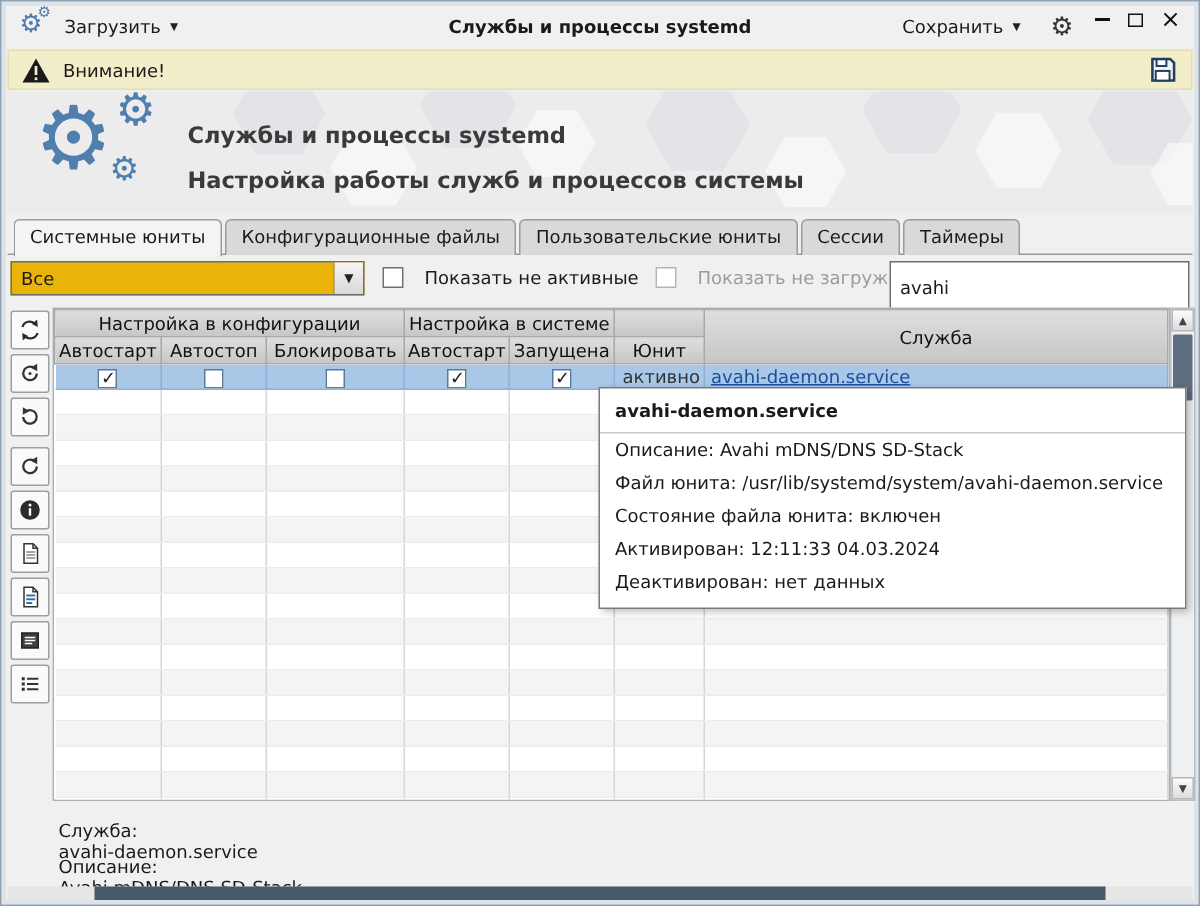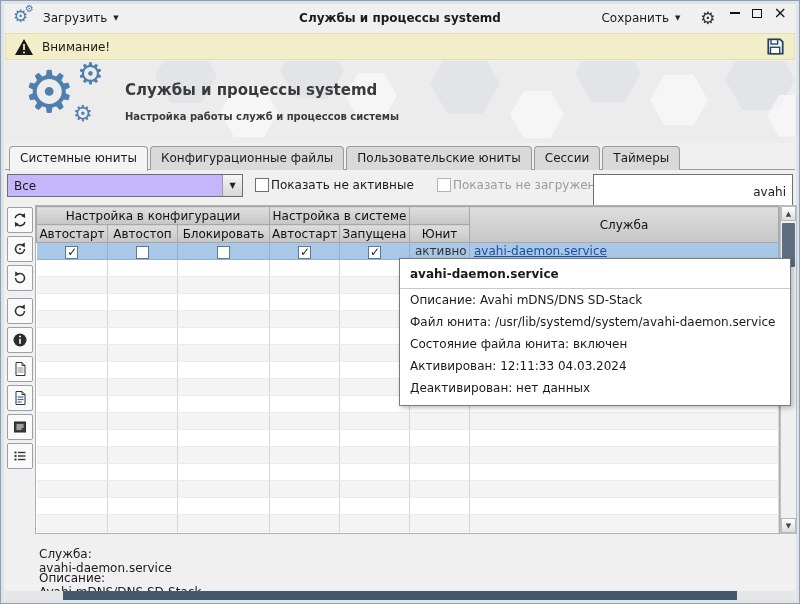--- a/index.html
+++ b/index.html
@@ -33,44 +33,44 @@
   .floppy-btn { margin-left:auto; margin-right:8px; display:flex; }
 
   
   .banner { position:absolute; left:4px; right:4px; top:60px; height:82px; background:#ececec; overflow:hidden; }
   .hex { position:absolute; clip-path:polygon(25% 0%,75% 0%,100% 50%,75% 100%,25% 100%,0% 50%); }
   .banner-gears { position:absolute; left:18px; top:6px; width:100px; height:72px; color:#4e7fae; }
   .banner-gears .g1 { position:absolute; left:0; top:-4px; font-size:58px; line-height:1; }
   .banner-gears .g2 { position:absolute; left:54px; top:-8px; font-size:30px; line-height:1; }
   .banner-gears .g3 { position:absolute; left:50px; top:36px; font-size:22px; line-height:1; }
   .banner-title { position:absolute; left:120px; top:20px; font-size:15px; font-weight:bold; color:#3a3a3a; }
-  .banner-sub   { position:absolute; left:120px; top:50px; font-size:10px; font-weight:bold; color:#3a3a3a; }
+  .banner-sub   { position:absolute; left:120px; top:50px; font-size:15px; font-weight:bold; color:#3a3a3a; }
 
   
   .tabs { position:absolute; left:8px; top:145px; height:24px; display:flex; gap:2px; z-index:2; }
   .tab { padding:4px 10px 0 10px; height:24px; background:#d9d9d9; border:1px solid #9a9a9a; border-bottom:none;
          border-radius:4px 4px 0 0; white-space:nowrap; color:#1a1a1a; }
   .tab.active { background:#f4f4f4; height:25px; position:relative; z-index:3; }
   .tabs-underline { position:absolute; left:4px; right:4px; top:168px; border-top:1px solid #9a9a9a; z-index:1; }
 
   
   .filterrow { position:absolute; left:4px; right:4px; top:172px; height:26px; }
-  .combo { position:absolute; left:2px; top:1px; width:236px; height:23px; background:#c4b5fd;
+  .combo { position:absolute; left:2px; top:1px; width:236px; height:23px; background:#eab308;
            border:1px solid #6e6e6e; display:flex; align-items:center; }
   .combo-text { flex:1; padding-left:6px; }
   .combo-btn { width:20px; height:100%; background:linear-gradient(#f6f6f6,#d7d7d7); border-left:1px solid #9a9a9a;
                display:flex; align-items:center; justify-content:center; }
   .combo-btn .dd-arrow { font-size:8px; }
-  .fcheck { position:absolute; top:5px; display:flex; align-items:center; gap:2px; }
+  .fcheck { position:absolute; top:5px; display:flex; align-items:center; gap:14px; }
   .fcheck.c1 { left:250px; }
   .fcheck.c2 { left:432px; color:#9b9b9b; }
   .cbox { width:14px; height:14px; background:#fff; border:1px solid #707070; }
   .fcheck.c2 .cbox { border-color:#b4b4b4; }
   .search { position:absolute; left:588px; right:2px; top:1px; height:36px; border:1px solid #6e6e6e;
-            background:#fff; padding:16px 6px; font:inherit; color:#1a1a1a;text-align:right; }
+            background:#fff; padding:16px 6px; font:inherit; color:#1a1a1a; }
 
   
   .toolbar { position:absolute; left:6px; top:206px; width:27px; }
   .tool-btn { width:26px; height:26px; margin-bottom:3px; background:#fafafa; border:1px solid #9aa0a6;
               border-radius:2px; display:flex; align-items:center; justify-content:center; }
   .tool-btn.gap { margin-top:7px; }
 
   
   .tablewrap { position:absolute; left:34px; top:204px; width:745px; height:329px; background:#fff;
                border:1px solid #b0b0b0; overflow:hidden; }

